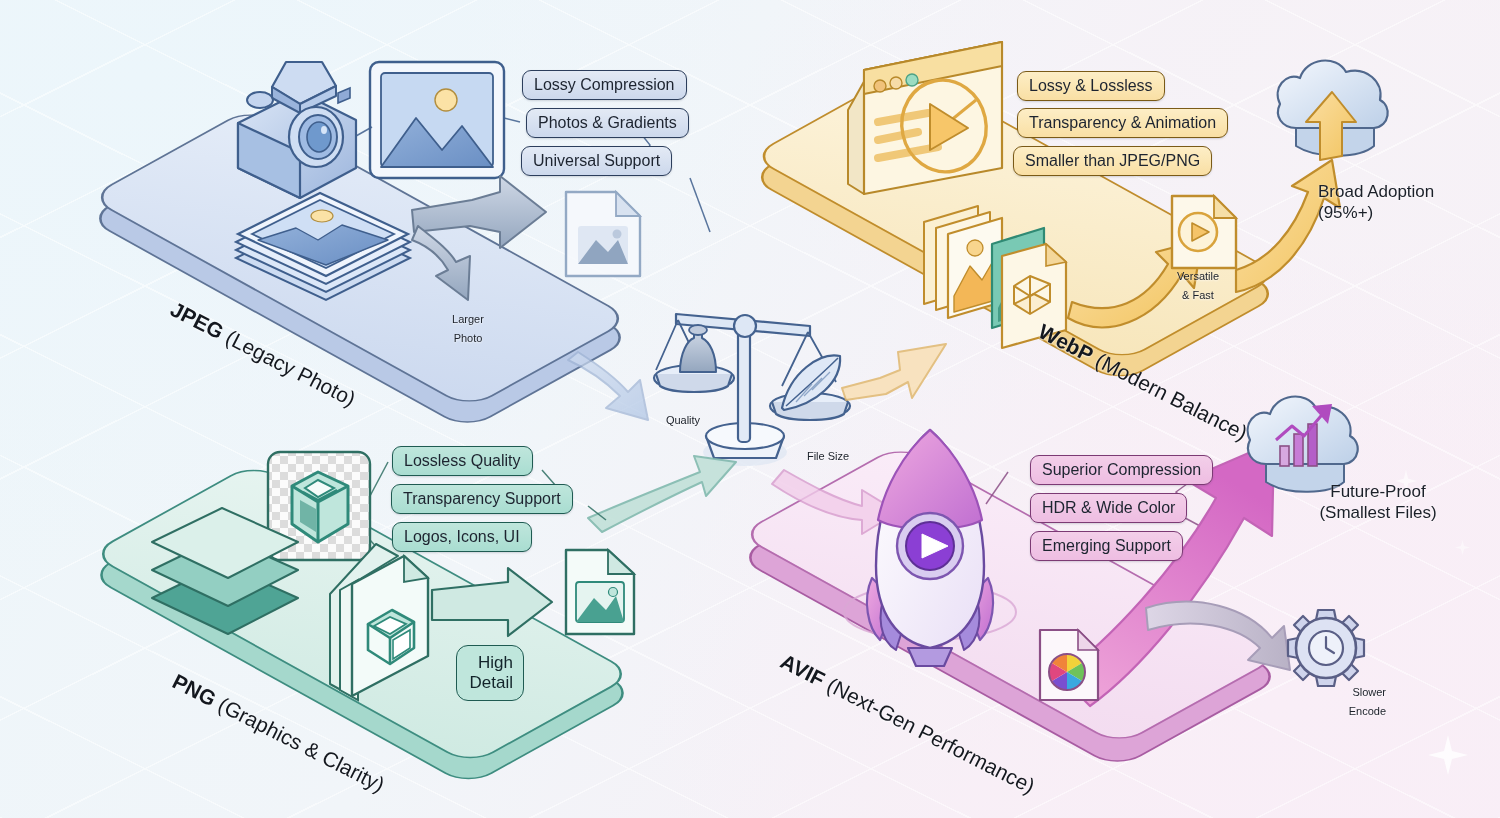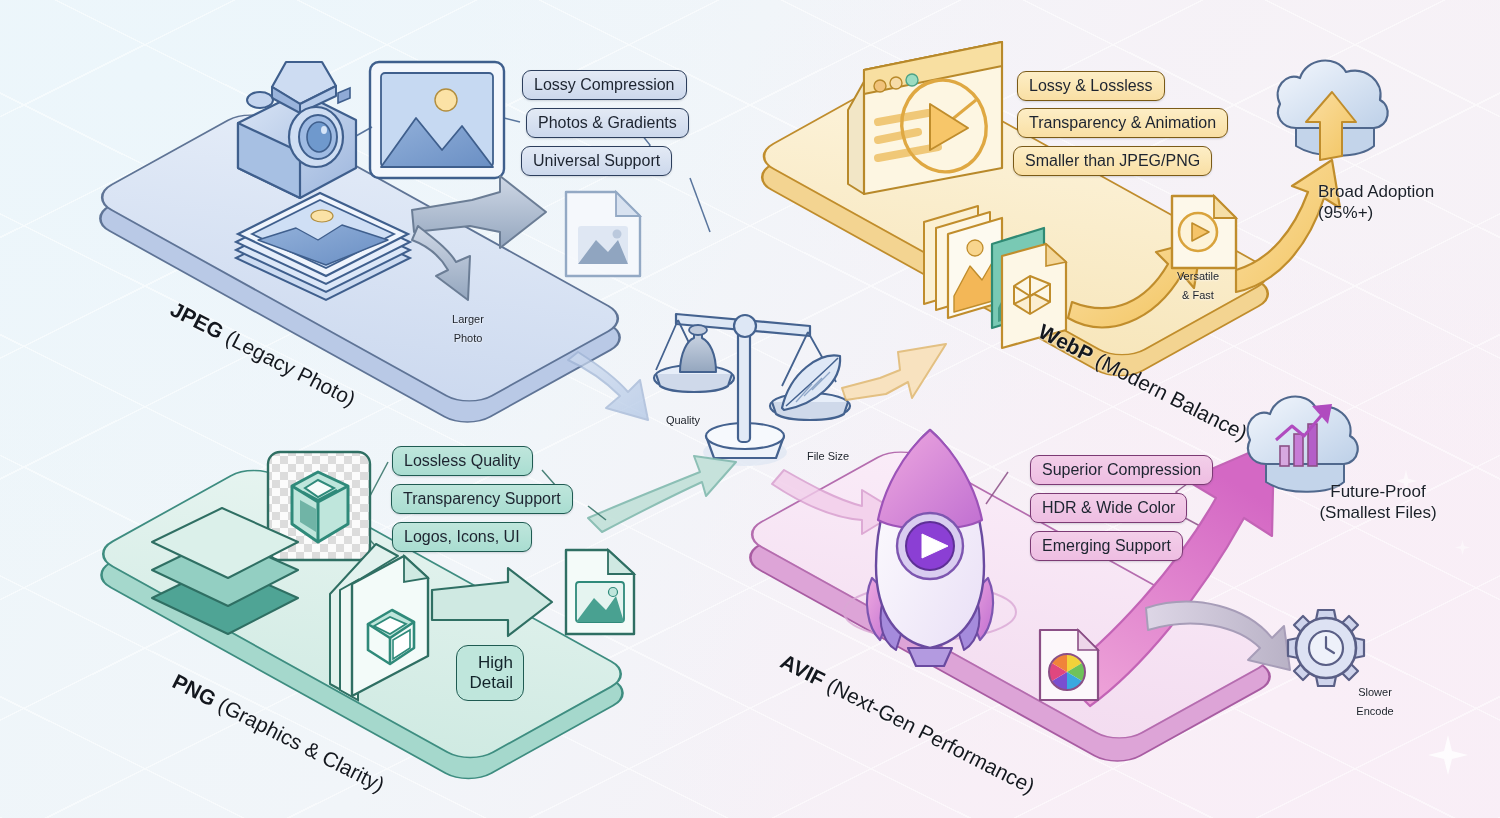--- a/index.html
+++ b/index.html
@@ -478,21 +478,21 @@
   <div class="tag av" style="left:1010px;top:531px;">Emerging Support</div>
 
   <div class="cap" style="left:420px;top:310px;width:96px;">Larger
 Photo</div>
   <div class="cap" style="left:1150px;top:267px;width:96px;">Versatile
 &amp; Fast</div>
   <div class="cap lg" style="left:1318px;top:181px;width:176px;text-align:left;">Broad Adoption
 (95%+)</div>
   <div class="cap lg" style="left:1282px;top:481px;width:192px;">Future-Proof
 (Smallest Files)</div>
-  <div class="cap" style="left:1328px;top:683px;width:94px;">Slower
+  <div class="cap" style="left:1292px;top:683px;width:94px;text-align:right;">Slower
 Encode</div>
   <div class="cap" style="left:640px;top:411px;width:86px;">Quality</div>
   <div class="cap" style="left:782px;top:447px;width:92px;">File Size</div>
 
   <div class="minibox pn" style="left:456px;top:645px;width:46px;">High
 Detail</div>
 
   <div class="plabel" style="left:172px;top:296px;transform:rotate(27deg);">
     <b>JPEG</b><span> (Legacy Photo)</span>
   </div>

